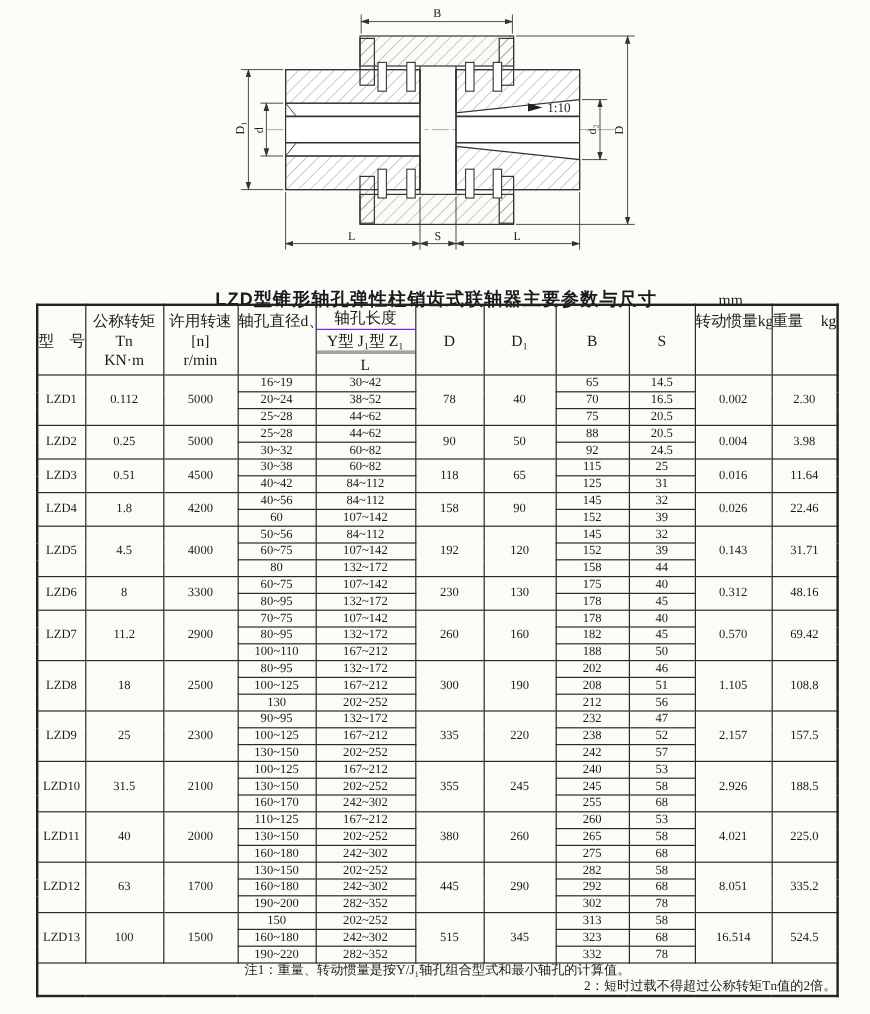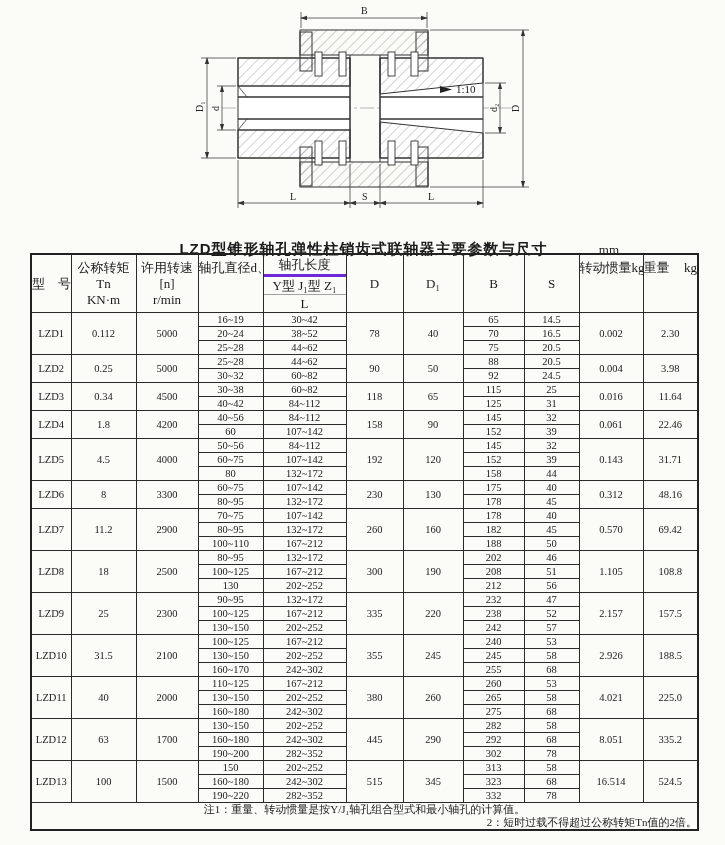--- a/index.html
+++ b/index.html
@@ -29,22 +29,22 @@
   table.params th, table.params td{
     border:1px solid #2a2a2a;text-align:center;vertical-align:middle;
     padding:0;font-weight:normal;overflow:hidden;white-space:nowrap;
   }
   table.params thead th{height:55px;font-size:13px;}
   table.params tbody td{height:13px;line-height:13px;}
   .hdr3 div{line-height:16px;}
   .hdr2-split{display:flex;flex-direction:row;justify-content:space-between;height:55px;}
   .hdr2-split div{line-height:16px;padding:4px 0 3px 0;}
   th.len-th{padding:0;}
-  .len-top{height:19px;line-height:19px;border-bottom:3px solid #6d28d9;text-align:center;}
-  .len-mid{height:17px;line-height:17px;border-bottom:1px solid #a3a3a3;}
+  .len-top{height:19px;line-height:19px;border-bottom:1px solid #6d28d9;text-align:center;}
+  .len-mid{height:17px;line-height:17px;border-bottom:3px solid #a3a3a3;}
   .len-bot{height:17px;line-height:17px;}
   td.notes-cell{
     text-align:left;height:auto;line-height:18px;
     padding:4px 4px 6px 26px;font-size:11px;white-space:normal;
   }
   td.notes-cell .note2{padding-left:13px;text-align:right;}
   svg text{font-family:"Liberation Serif","DejaVu Serif",serif;}
 </style>
 </head>
 <body>
@@ -264,21 +264,21 @@
         <td rowspan="2">3.98</td>
       </tr>
       <tr>
         <td>30~32</td>
         <td>60~82</td>
         <td>92</td>
         <td>24.5</td>
       </tr>
       <tr>
         <td rowspan="2">LZD3</td>
-        <td rowspan="2">0.34</td>
+        <td rowspan="2">0.51</td>
         <td rowspan="2">4500</td>
         <td>30~38</td>
         <td>60~82</td>
         <td rowspan="2">118</td>
         <td rowspan="2">65</td>
         <td>115</td>
         <td>25</td>
         <td rowspan="2">0.016</td>
         <td rowspan="2">11.64</td>
       </tr>
@@ -291,21 +291,21 @@
       <tr>
         <td rowspan="2">LZD4</td>
         <td rowspan="2">1.8</td>
         <td rowspan="2">4200</td>
         <td>40~56</td>
         <td>84~112</td>
         <td rowspan="2">158</td>
         <td rowspan="2">90</td>
         <td>145</td>
         <td>32</td>
-        <td rowspan="2">0.061</td>
+        <td rowspan="2">0.026</td>
         <td rowspan="2">22.46</td>
       </tr>
       <tr>
         <td>60</td>
         <td>107~142</td>
         <td>152</td>
         <td>39</td>
       </tr>
       <tr>
         <td rowspan="3">LZD5</td>

